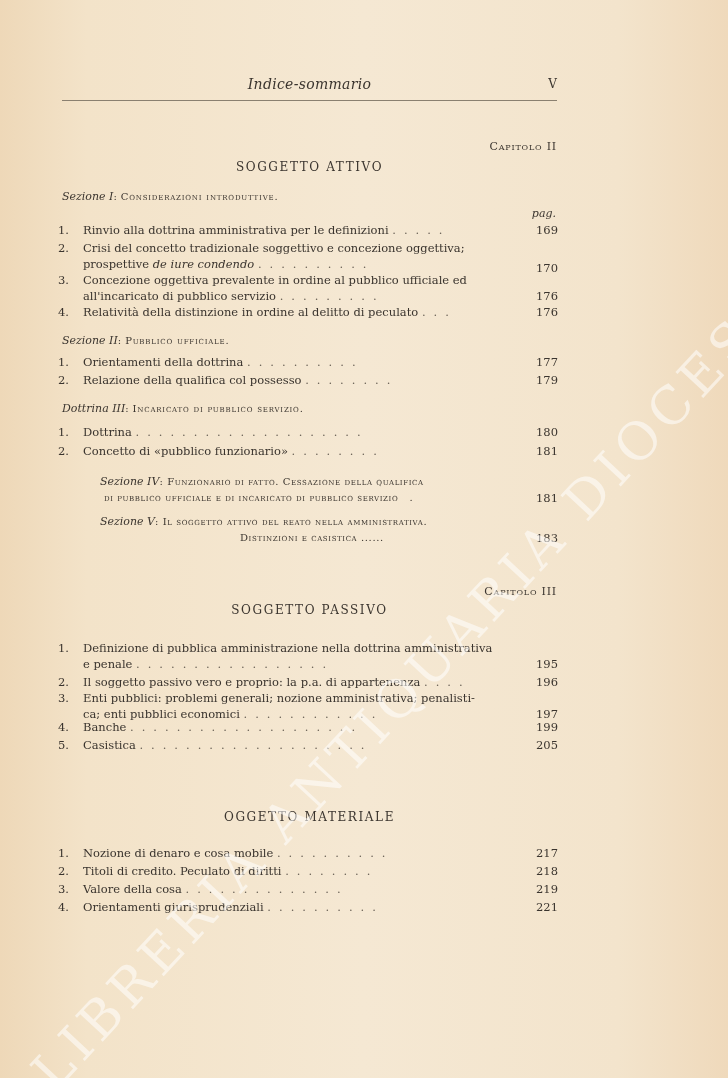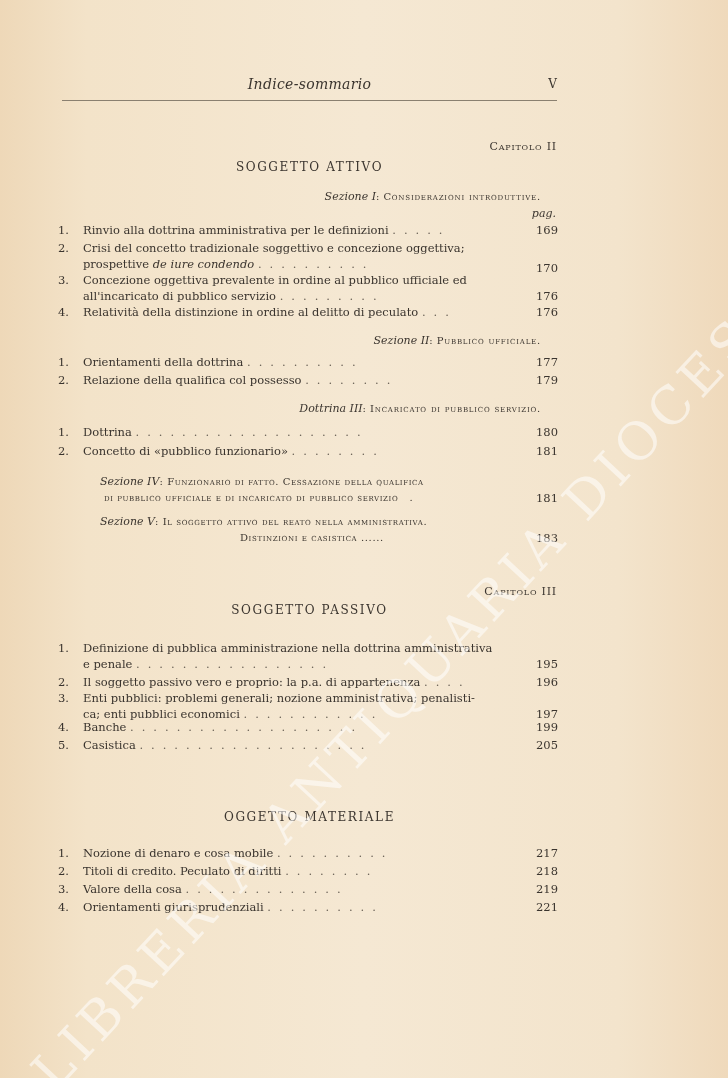--- a/index.html
+++ b/index.html
@@ -25,21 +25,21 @@
     }
     .chap-label {
       position: absolute; left: 62px; width: 495px; text-align: right;
       font-size: 11px; font-variant: small-caps; letter-spacing: 0.8px; color: #3b352f;
     }
     .chap-title {
       position: absolute; left: 62px; width: 495px; text-align: center;
       font-size: 12px; letter-spacing: 1.6px; color: #3b352f;
     }
     .sec-head {
-      position: absolute; left: 46px; width: 495px; text-align: right;
+      position: absolute; left: 62px; width: 495px; text-align: left;
       font-size: 10px; color: #3b352f; letter-spacing: 0.4px;
     }
     .sec-head .it { font-style: italic; font-size: 11px; letter-spacing: 0; }
     .sec-head .sc { font-variant: small-caps; letter-spacing: 0.8px; }
 
     .pag-label {
       position: absolute; right: 172px; top: 207px; font-style: italic; font-size: 11px; color: #3b352f;
     }
 
     .entry {

